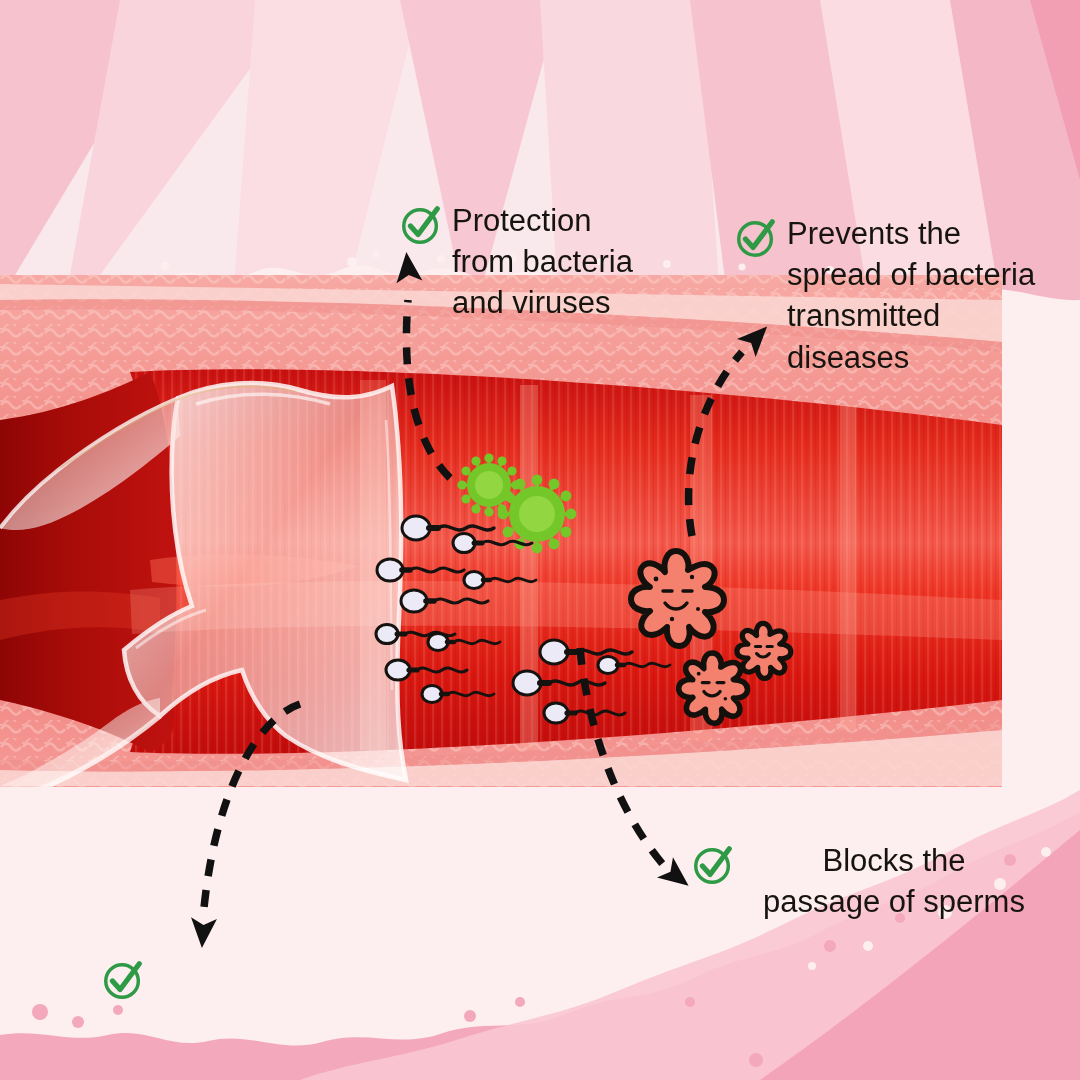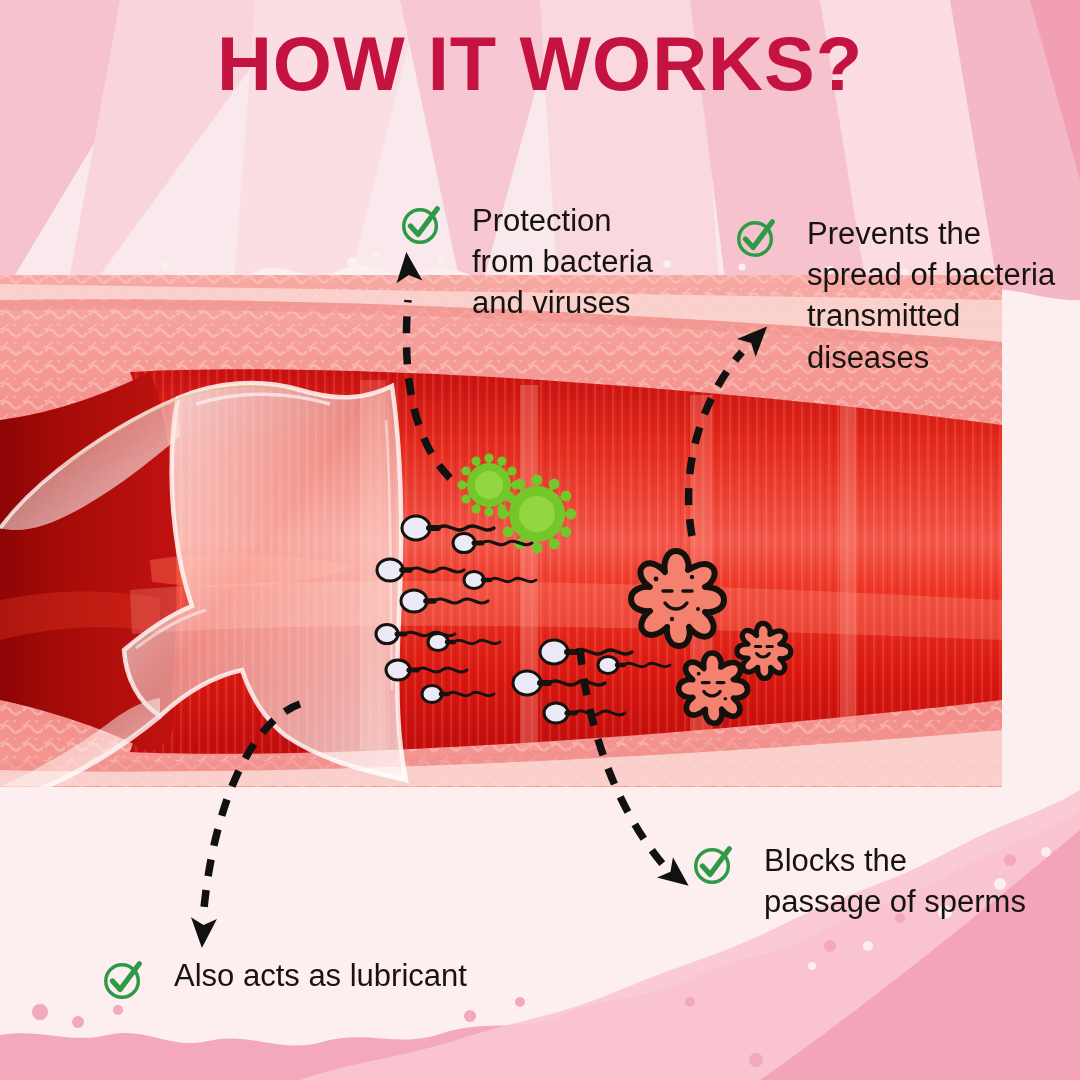--- a/index.html
+++ b/index.html
@@ -21,37 +21,37 @@
     text-align:center;
     font-size:76px; font-weight:bold;
     letter-spacing:1px;
     color:#c41340;
     font-family:"Liberation Sans", sans-serif;
     line-height:1.05;
     white-space:nowrap;
   }
 
   
-  .callout { position:absolute; display:flex; align-items:flex-start; gap:28px; }
+  .callout { position:absolute; display:flex; align-items:flex-start; gap:8px; }
   .callout .ctext {
     color:#17140f;
     font-size:31px;
     line-height:1.33;
     font-family:"Liberation Sans", sans-serif;
     white-space:pre-line;
   }
   .tick { flex:0 0 auto; width:46px; height:46px; margin-top:2px; }
 
   #c-protection { left:398px; top:200px; }
   #c-protection .ctext { width:240px; }
 
   #c-std { left:733px; top:213px; }
   #c-std .ctext { width:270px; }
 
-  #c-blocks { left:690px; top:840px; }
+  #c-blocks { left:690px; top:840px;text-align:center; }
   #c-blocks .ctext { width:300px; }
 
   #c-lube { left:100px; top:955px; }
   #c-lube .ctext { width:340px; white-space:nowrap; }
 </style>
 </head>
 <body>
 
 <div id="stage">
 
@@ -479,21 +479,20 @@
       <path d="M300,704 C258,718 216,790 204,908"></path>
     </g>
     <g fill="#111111">
       <path transform="translate(408,268) rotate(-6)" d="M0,-16 L13,14 L0,7 L-13,14 Z"></path>
       <path transform="translate(756,338) rotate(44)" d="M0,-16 L13,14 L0,7 L-13,14 Z"></path>
       <path transform="translate(676,876) rotate(128)" d="M0,-16 L13,14 L0,7 L-13,14 Z"></path>
       <path transform="translate(203,932) rotate(184)" d="M0,-16 L13,14 L0,7 L-13,14 Z"></path>
     </g>
   </svg>
 
-  <div id="title">HOW IT WORKS?</div>
 
   <div class="callout" id="c-protection">
     <svg class="tick" viewBox="0 0 48 48">
       <circle cx="23" cy="25" r="17" fill="none" stroke="#2e9a46" stroke-width="3.6"></circle>
       <path d="M13,25 L21,34 L41,7" fill="none" stroke="#2e9a46" stroke-width="5.4" stroke-linecap="round" stroke-linejoin="round"></path>
     </svg>
     <div class="ctext">Protection
 from bacteria
 and viruses</div>
   </div>
@@ -516,16 +515,15 @@
     </svg>
     <div class="ctext">Blocks the
 passage of sperms</div>
   </div>
 
   <div class="callout" id="c-lube">
     <svg class="tick" viewBox="0 0 48 48">
       <circle cx="23" cy="25" r="17" fill="none" stroke="#2e9a46" stroke-width="3.6"></circle>
       <path d="M13,25 L21,34 L41,7" fill="none" stroke="#2e9a46" stroke-width="5.4" stroke-linecap="round" stroke-linejoin="round"></path>
     </svg>
-    <div class="ctext">Also acts as lubricant</div>
   </div>
 
 </div>
 
 </body></html>

